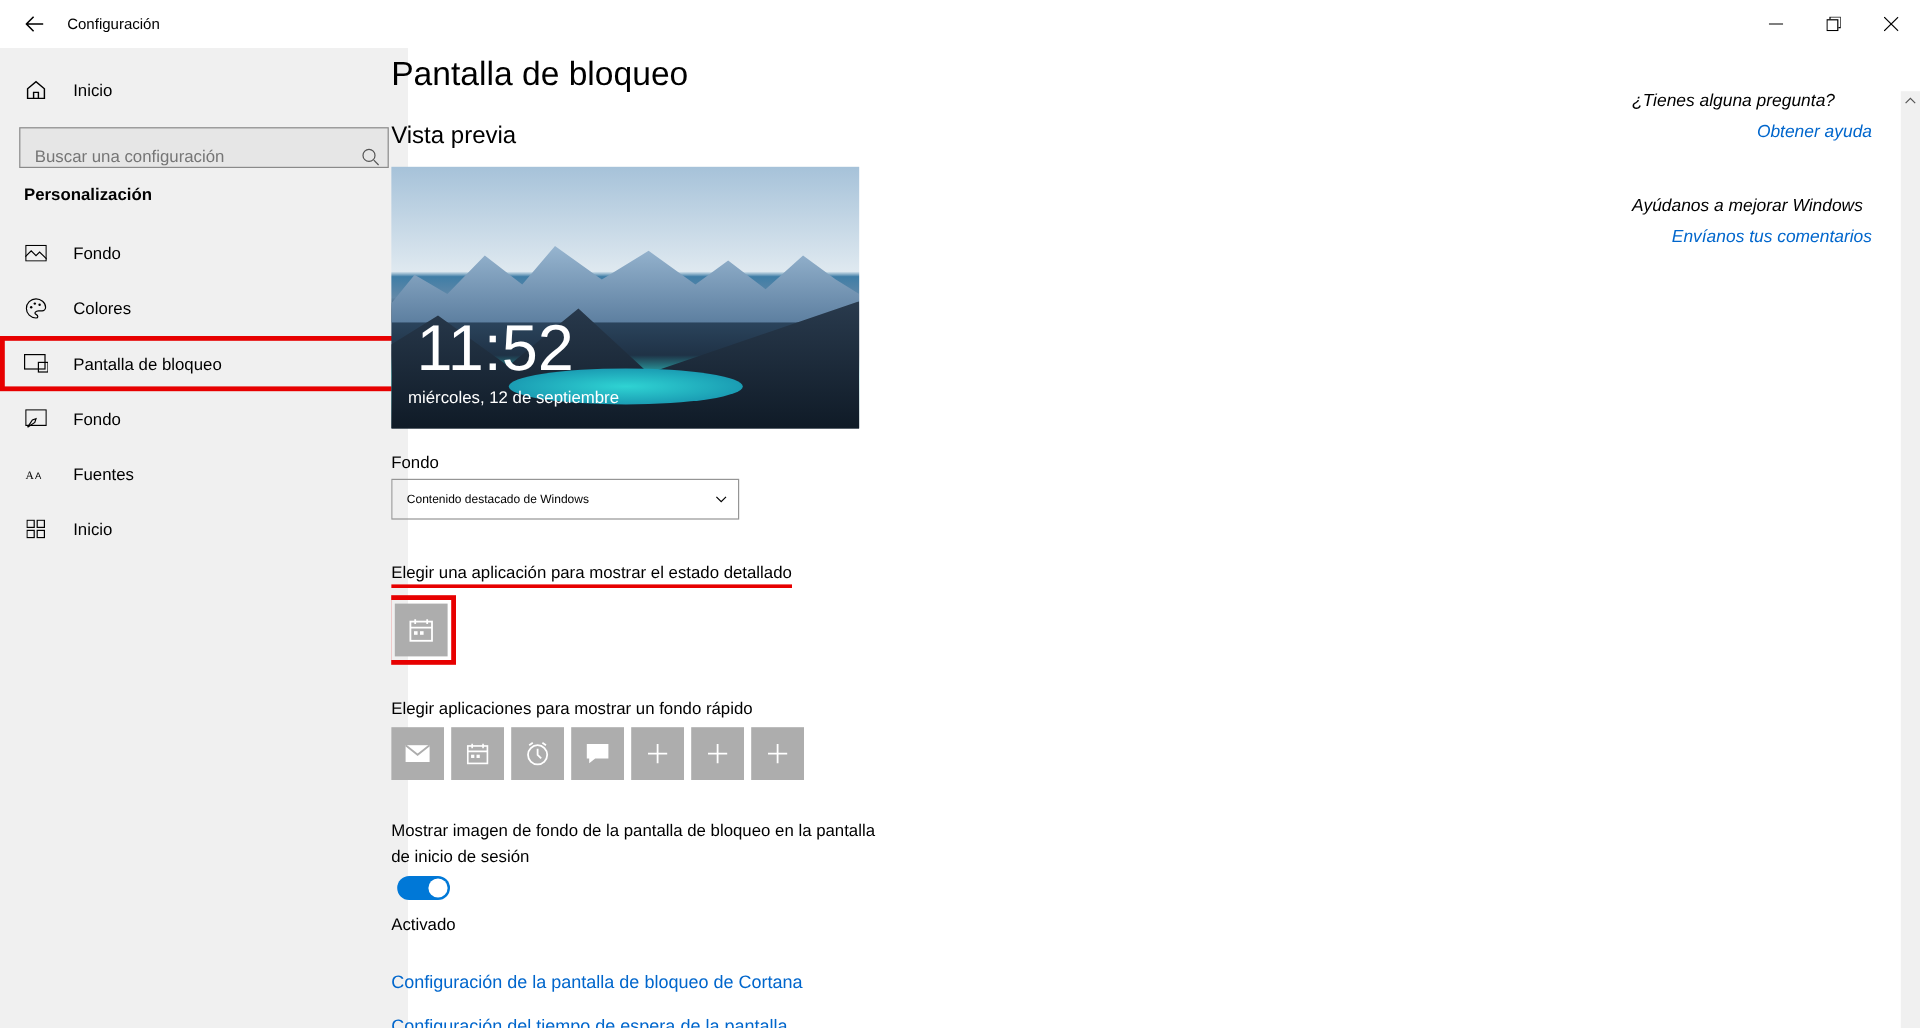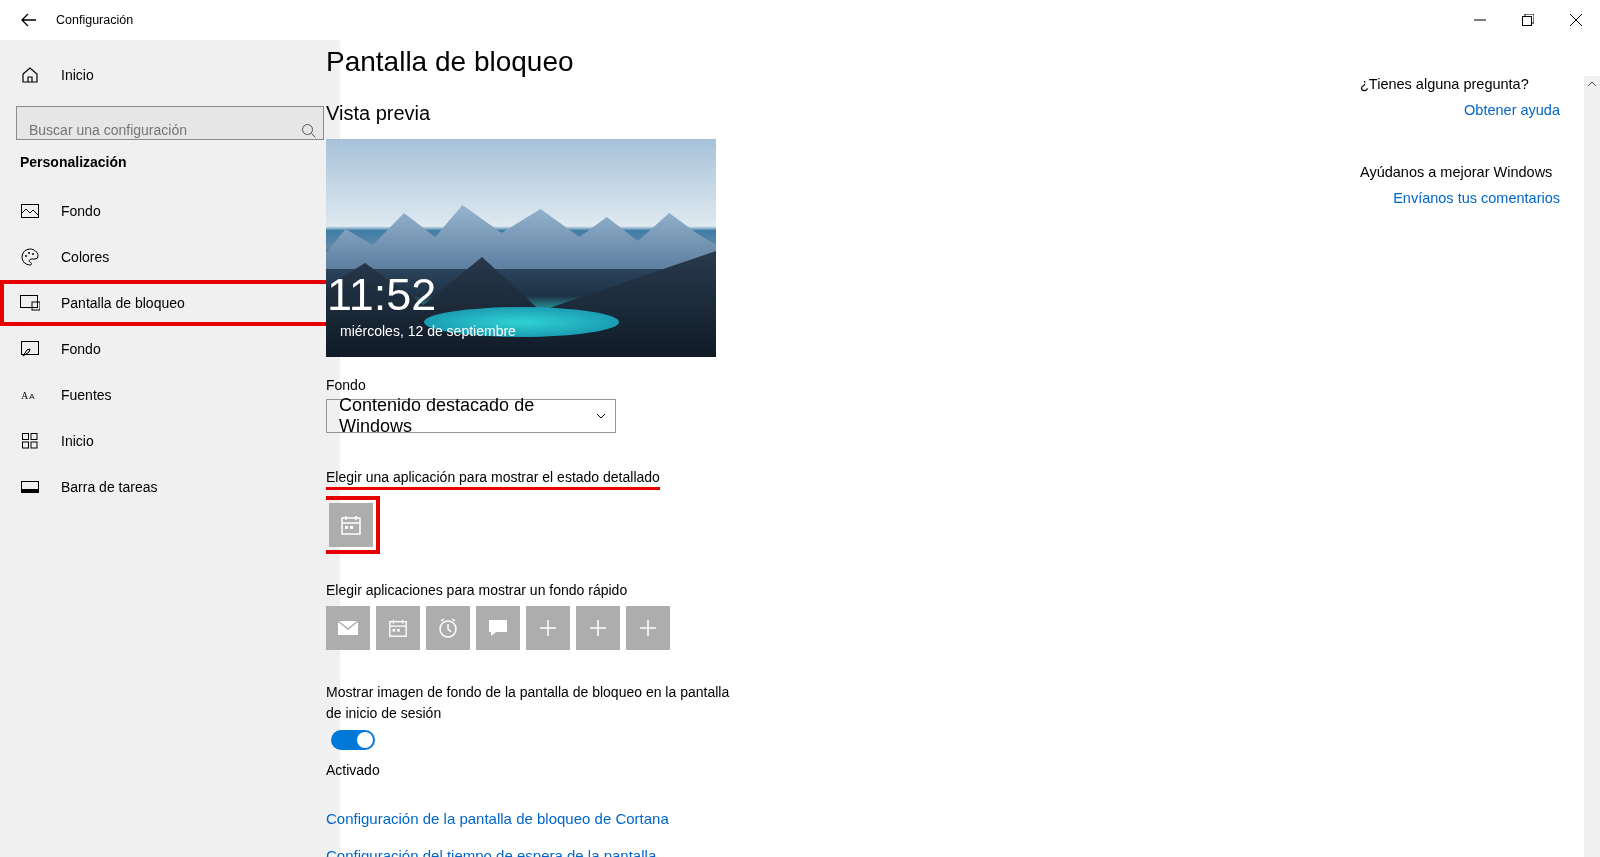--- a/index.html
+++ b/index.html
@@ -21,35 +21,35 @@
   .selected { outline:4px solid #e70000; outline-offset:-4px; }
   .content  { position:absolute; top:40px; left:326px; right:0; bottom:0; padding:6px 0 0 0; overflow:hidden; }
   .main     { max-width:960px; }
   .page-h1  { font-size:28px; font-weight:350; margin:0 0 24px 0; }
   .section-h{ font-size:20px; font-weight:400; margin:0 0 14px 0; }
   .preview  { width:390px; height:218px; position:relative; margin-bottom:20px; overflow:hidden;
               background: linear-gradient(to bottom,#a6c2d9 0%,#dfe9f0 40%,#3f7da6 42%,#6389a8 50%,#2f4a64 55%,#1f3246 72%,#2bb4b4 80%,#1a2e3e 100%); }
   .mountain-far{position:absolute;left:0;right:0;top:50px;height:80px;background:linear-gradient(to top,#5d7fa0,#a5c2db);clip-path:polygon(0% 80%,5% 50%,12% 70%,20% 30%,28% 60%,35% 20%,45% 55%,55% 25%,65% 60%,72% 35%,80% 65%,88% 30%,95% 55%,100% 70%,100% 100%,0% 100%);} 
   .mountain-near{position:absolute;left:0;right:0;top:100px;height:120px;background:linear-gradient(#2c3e52,#0f1a26);clip-path:polygon(0% 40%,10% 20%,25% 55%,40% 15%,55% 60%,100% 10%,100% 100%,0% 100%);} 
   .lake{position:absolute;left:25%;right:25%;bottom:20px;height:30px;background:radial-gradient(ellipse at center,#2fd3d3,#1286a6);border-radius:50%;}
-  .prev-time{ position:absolute; left:1px; bottom:36px; color:#fff; font-size:45px; font-weight:300; }
+  .prev-time{ position:absolute; left:21px; bottom:36px; color:#fff; font-size:54px; font-weight:300; }
   .prev-date{ position:absolute; left:14px; bottom:18px; color:#fff; font-size:14px; font-weight:300; }
   .label    { font-size:14px; margin:0 0 6px 0; }
-  .select   { width:290px; height:34px; border:1px solid #959595; display:flex; align-items:center; padding:0 8px 0 12px; font-size:18px; margin-bottom:36px;}
+  .select   { width:290px; height:34px; border:1px solid #959595; display:flex; align-items:center; padding:0 8px 0 12px; font-size:10px; margin-bottom:36px;}
   .select .chev { margin-left:auto; }
   .app-tile { width:44px; height:44px; background:#adadad; display:flex; align-items:center; justify-content:center; }
   .tile-row { display:flex; gap:6px; margin-top:8px; }
   .detailed-box { display:inline-block; outline:4px solid #e70000; padding:3px;margin-top:4px; }
   .redline  { border-bottom:3px solid #e70000; padding-bottom:2px; display:inline-block;}
   .block    { margin-bottom:32px; }
   .toggle   { display:inline-flex; align-items:center; gap:12px;flex-direction:column; }
   .tog-sw   { width:44px; height:20px; border-radius:10px; background:#0078d7; position:relative; }
   .tog-sw::after{ content:""; position:absolute; right:2px; top:2px; width:16px; height:16px; border-radius:50%; background:#fff;}
   .link     { color:#0066cc; font-size:15px; display:block; margin-bottom:20px; }
-  .rpanel   { position:absolute; top:36px; right:40px; width:200px;}
+  .rpanel   { position:absolute; top:36px; right:40px; width:200px;font-style:italic;}
   .r-head   { font-size:14.5px; margin-bottom:10px;}
   .r-link   { color:#0066cc; font-size:14.5px; margin-bottom:46px; display:block;text-align:right;}
   .scrollbar{ position:absolute; top:36px; right:0; width:16px; bottom:0; background:#f0f0f0;}
   .scroll-up{ width:16px; height:16px; display:flex; align-items:center; justify-content:center; color:#666;}
   svg { display:block; }
 </style>
 </head>
 <body>
 
 <div class="titlebar">
@@ -152,29 +152,20 @@
     <span class="side-icon">
         <svg width="16" height="16" viewBox="0 0 16 16">
           <rect x="0.5" y="0.5" width="6" height="6" fill="none" stroke="#000"></rect>
           <rect x="9" y="0.5" width="6" height="6" fill="none" stroke="#000"></rect>
           <rect x="0.5" y="9" width="6" height="6" fill="none" stroke="#000"></rect>
           <rect x="9" y="9" width="6" height="6" fill="none" stroke="#000"></rect>
         </svg>
       </span>
     <span class="side-lbl">Inicio</span>
   </div>
-  <div class="side-item">
-    <span class="side-icon">
-        <svg width="18" height="12" viewBox="0 0 18 12">
-          <rect x="0.5" y="0.5" width="17" height="11" fill="none" stroke="#000"></rect>
-          <rect x="0.5" y="8" width="17" height="3.5" fill="#000"></rect>
-        </svg>
-      </span>
-    <span class="side-lbl">Barra de tareas</span>
-  </div>
 </div>
 
 <div class="content">
   <div class="main">
     <h1 class="page-h1">Pantalla de bloqueo</h1>
     <h2 class="section-h">Vista previa</h2>
 
     <div class="preview">
       <div class="mountain-far"></div>
         <div class="mountain-near"></div>

